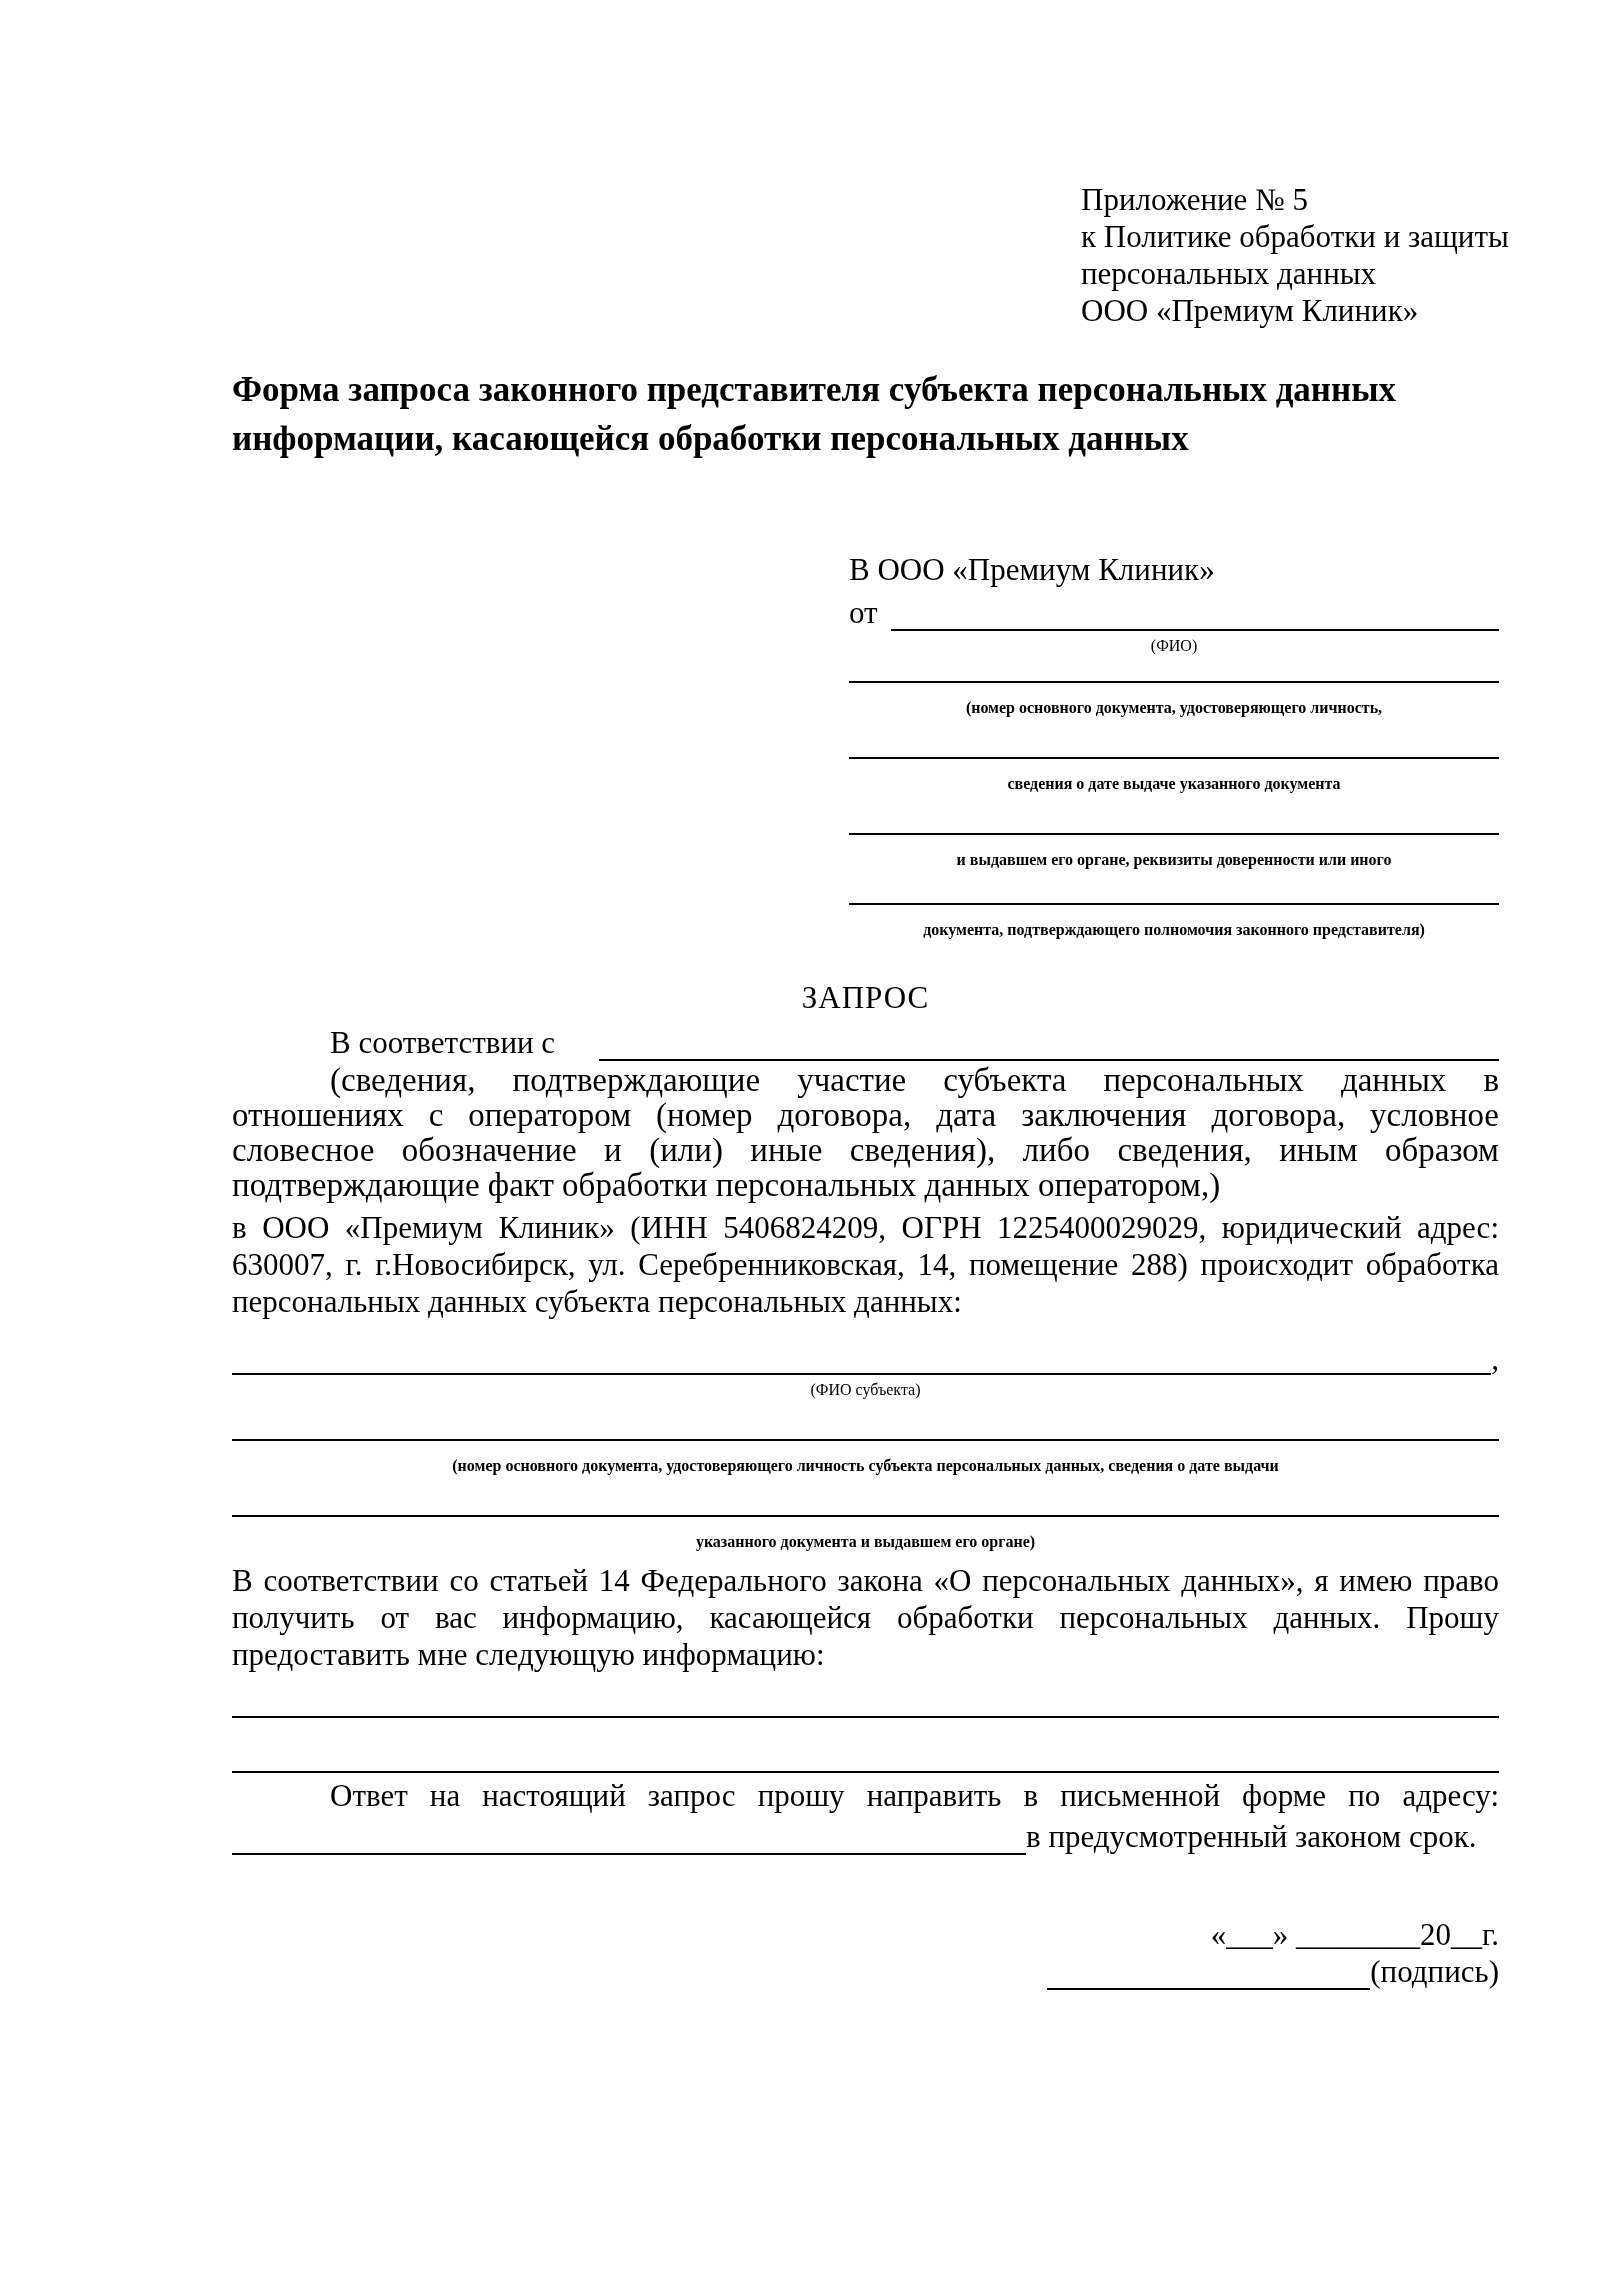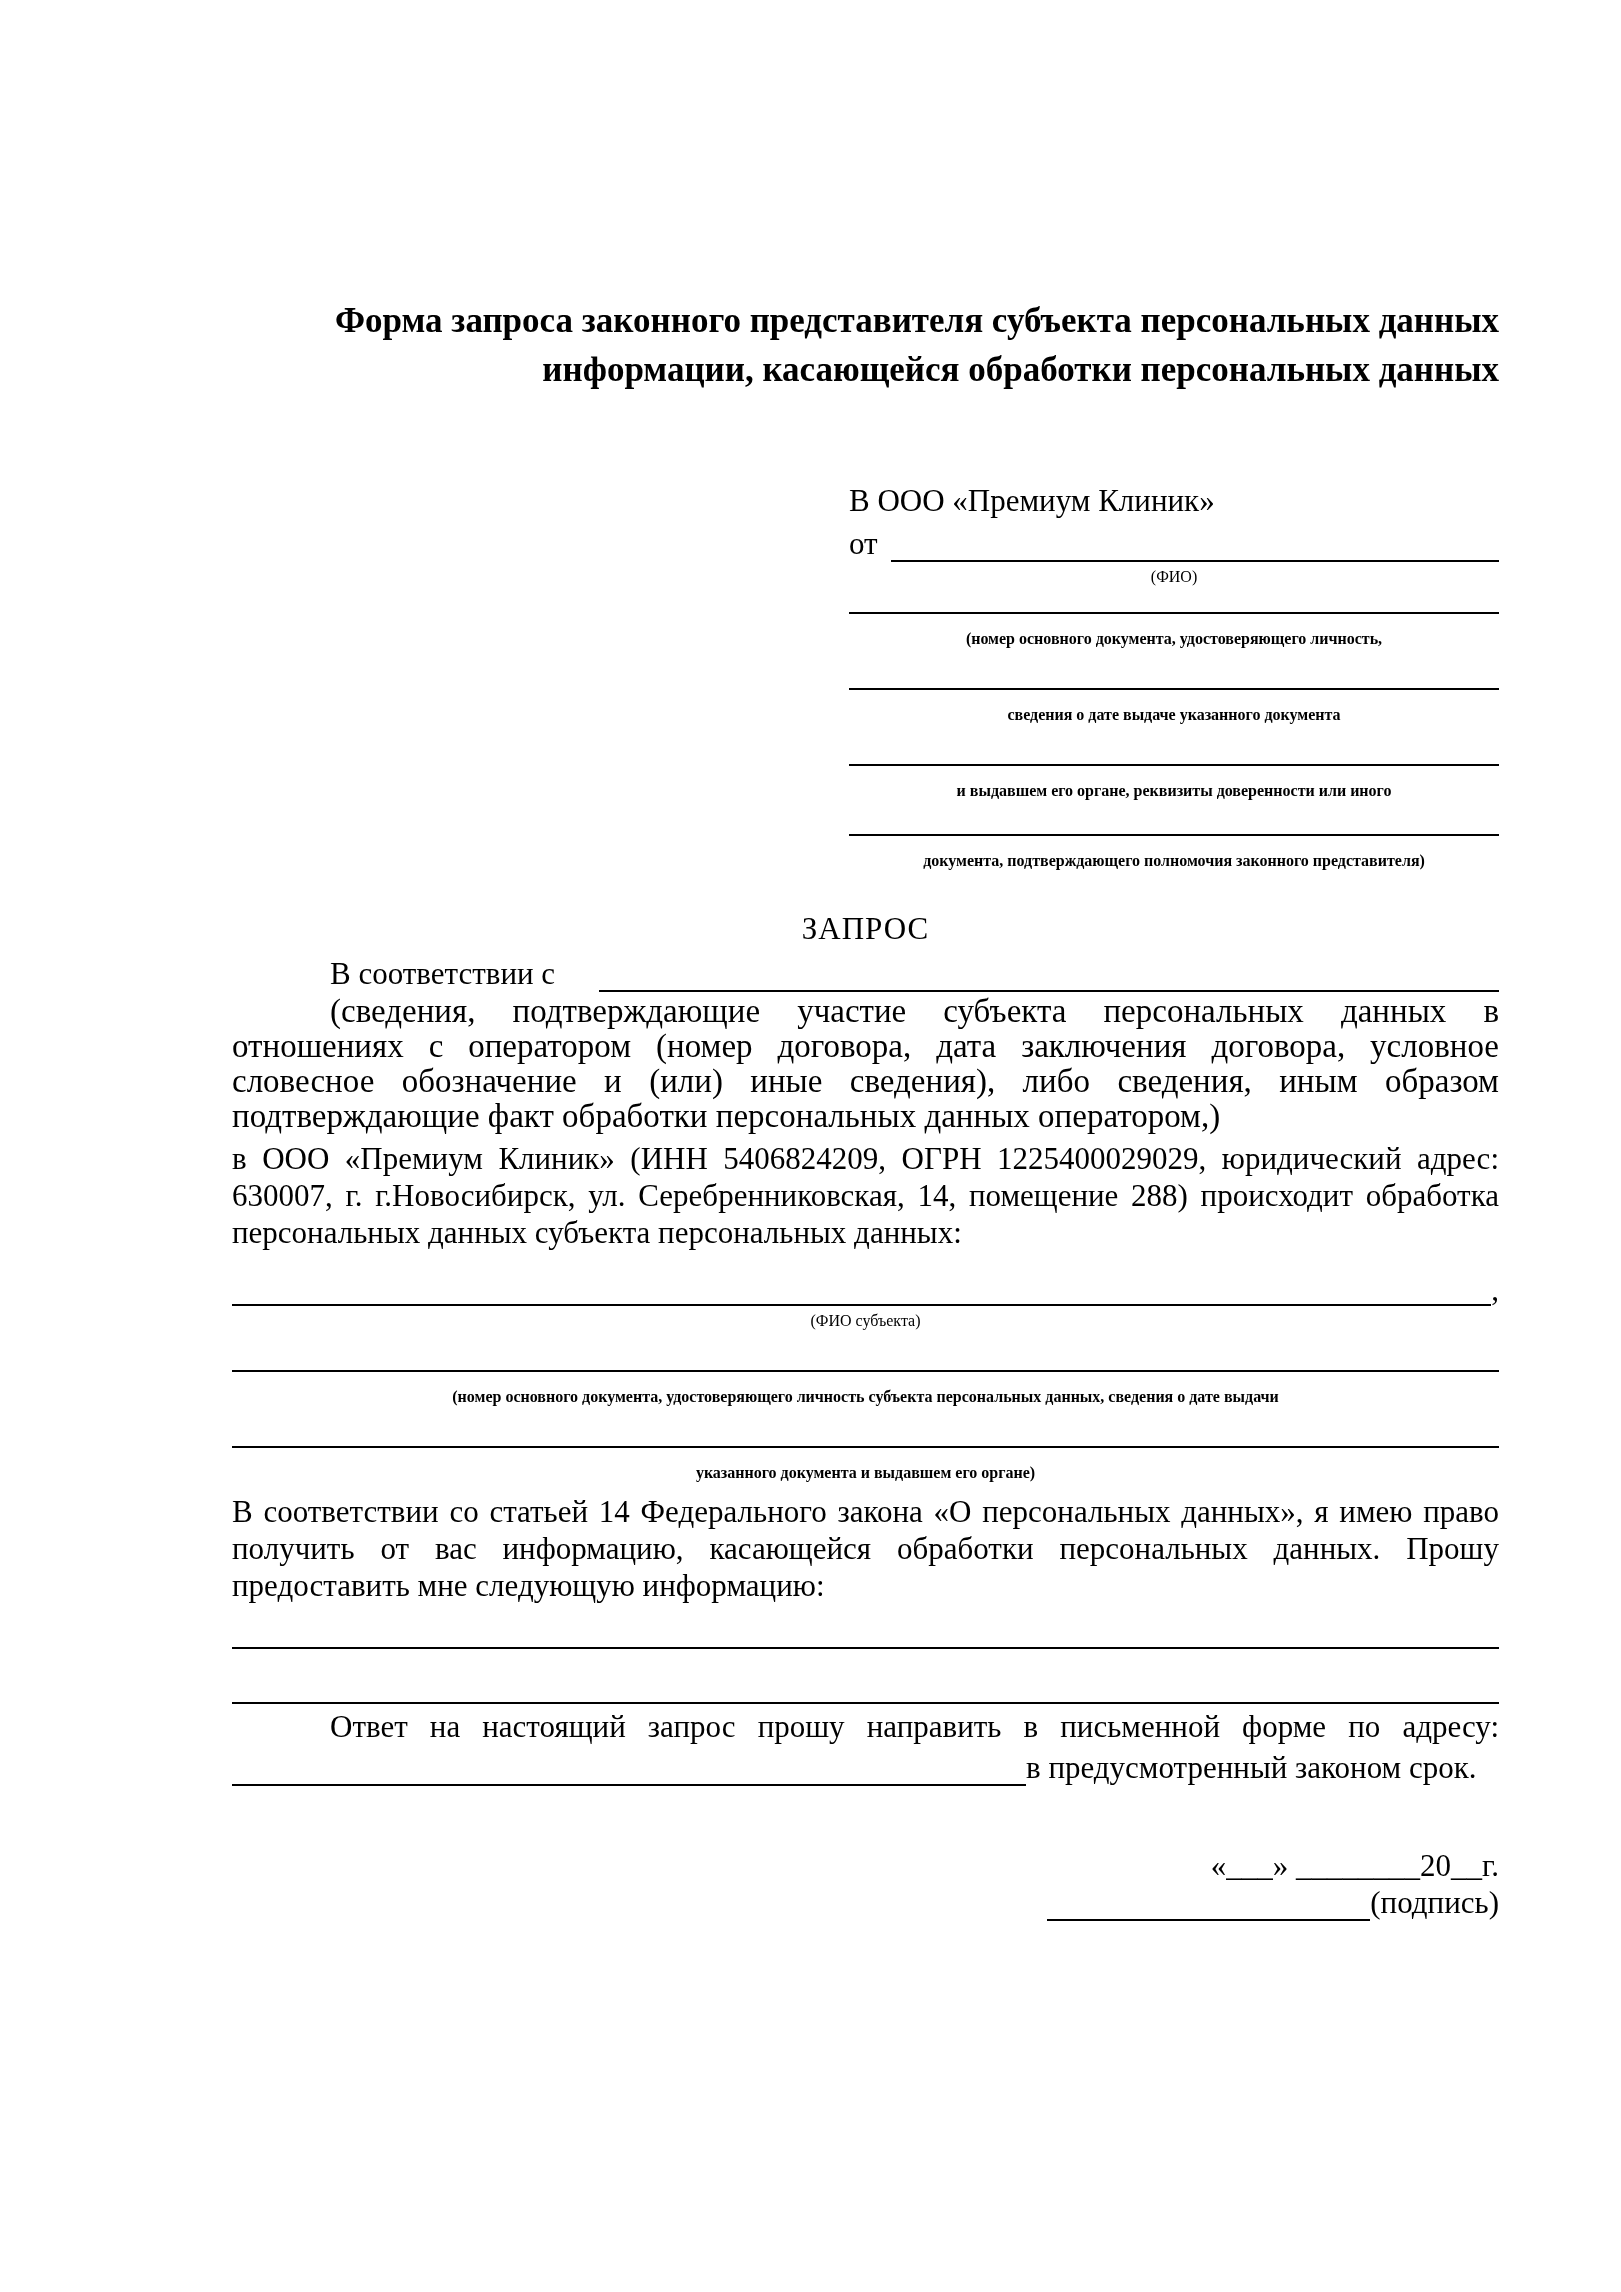--- a/index.html
+++ b/index.html
@@ -7,21 +7,21 @@
     position:relative;
     width:1621px;height:2293px;
     background:#fff;color:#000;
     font-family:"Liberation Serif","DejaVu Serif",serif;
     font-size:31px;line-height:37px;
     box-sizing:border-box;
     padding:181px 122px 0 232px;
     overflow:hidden;
   }
   .appendix{margin-left:849px;white-space:nowrap;}
-  .title{margin-top:115px;text-align:right;font-weight:bold;font-size:35px;line-height:49px;}
+  .title{margin-top:36px;text-align:left;font-weight:bold;font-size:35px;line-height:49px;}
   .addressee{margin-left:617px;margin-top:88px;}
   .addr-to{margin-bottom:5.9px;}
   .flexrow{display:flex;align-items:flex-end;}
   .from-label{margin-right:13.7px;}
   .fill{flex:1;border-bottom:2.9px solid #000;height:33px;}
   .cap{font-size:16px;line-height:29px;text-align:center;}
   .grp{margin-top:35px;}
   .grp .rule{border-bottom:2.9px solid #000;height:0;}
   .grp .cap{margin-top:10px;font-weight:bold;}
   .g1{margin-top:21.6px;}
@@ -44,20 +44,26 @@
   .footer{margin-top:61px;display:flex;justify-content:space-between;align-items:flex-end;flex-direction:column;}
   .sig{display:flex;align-items:flex-end;}
   .sig .fill{flex:0 0 323px;height:33px;}
   .nowrap{white-space:nowrap;}
 </style>
 </head>
 <body>
 
 <div class="page">
 
+  <div class="appendix">
+    <div>Приложение № 5</div>
+    <div>к Политике обработки и защиты</div>
+    <div>персональных данных</div>
+    <div>ООО «Премиум Клиник»</div>
+  </div>
 
   <div class="title">
     <div>Форма запроса законного представителя субъекта персональных данных</div>
     <div>информации, касающейся обработки персональных данных</div>
   </div>
 
   <div class="addressee">
     <div class="addr-to">В ООО «Премиум Клиник»</div>
     <div class="flexrow">
       <span class="from-label">от</span>

